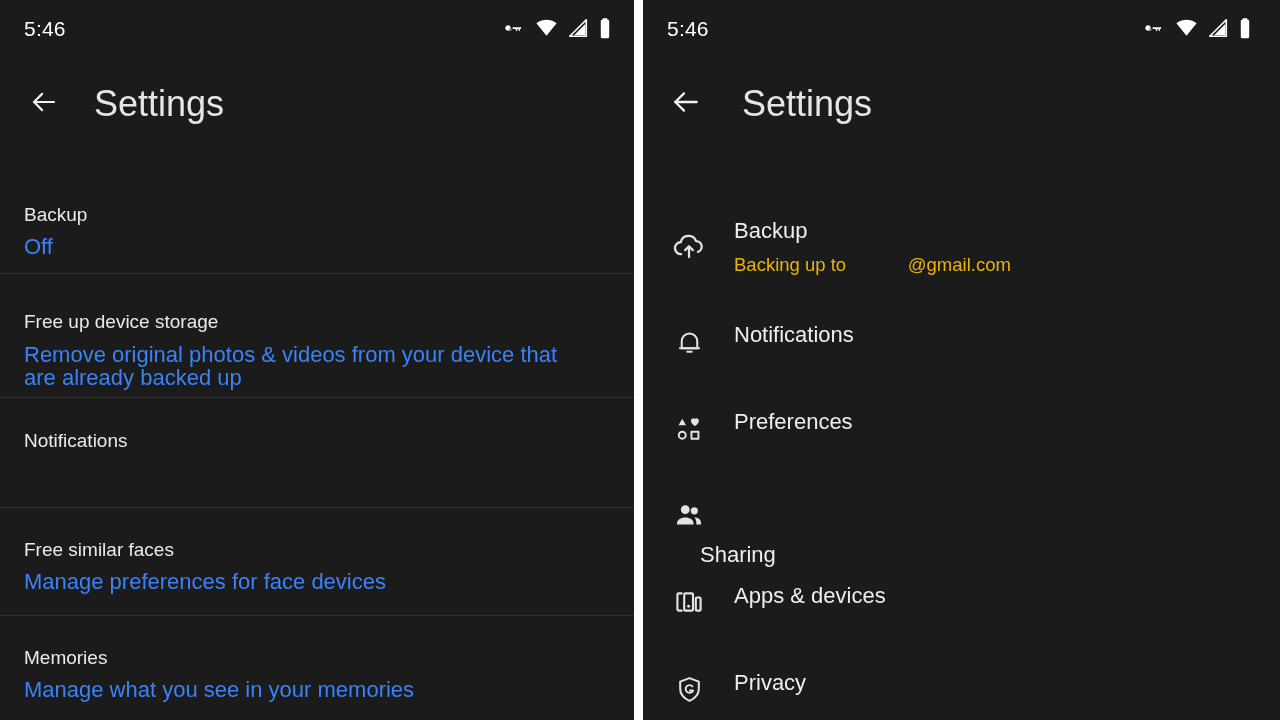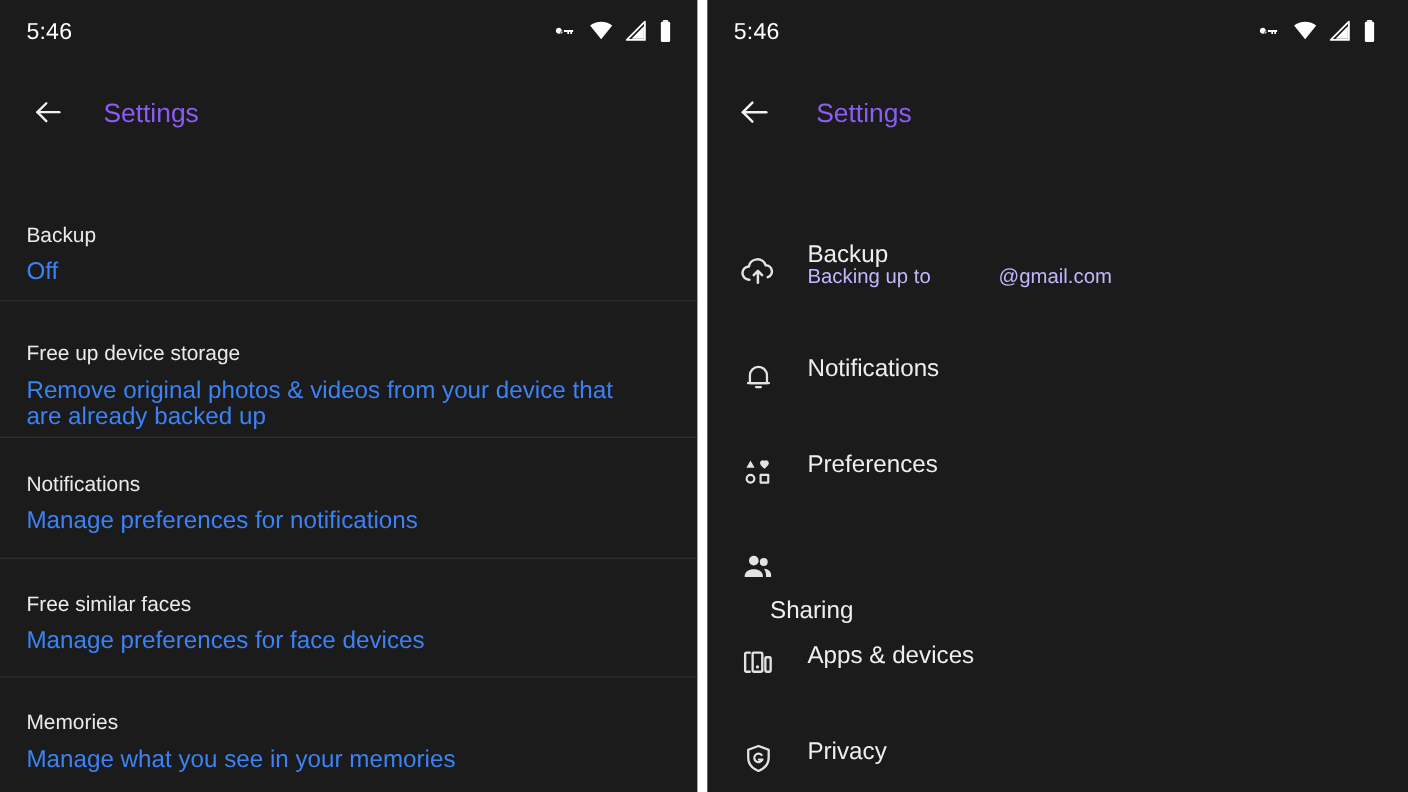--- a/index.html
+++ b/index.html
@@ -68,22 +68,22 @@
   .appbar.right-ab { padding-left: 670px; margin-left: -645px; }
   .back-btn {
     width: 36px;
     height: 36px;
     display: flex;
     align-items: center;
     justify-content: center;
     flex: 0 0 auto;
   }
   .appbar-title {
-    color: #8b5cf6;
-    font-size: 24px;
+    color: #e5e5e5;
+    font-size: 36px;
     line-height: 1;
     font-weight: 400;
   }
   .left-ab .appbar-title  { margin-left: 32px; }
   .right-ab .appbar-title { margin-left: 38px; }
 
   
   .left-list {
     position: absolute;
     left: 0;
@@ -148,23 +148,24 @@
     margin-left: 28px;
     padding-top: 12px;
   }
   .right-row .r-title {
     color: #eceff1;
     font-size: 22px;
     line-height: 1;
     font-weight: 400;
   }
   .right-row .r-sub {
-    color: #c4b5fd;
+    color: #eab308;
     font-size: 18.5px;
     line-height: 1;
+    margin-top: 14px;
     white-space: pre;
   }
   .rr-backup { height: 106px; }
   .rr-backup .r-icon { margin-top: 22px; }
   .rr-backup .r-text { padding-top: 14px; }
   .rr-notif    { height: 87px; }
   .rr-prefs    { height: 87px; }
   .rr-sharing  { height: 87px; flex-direction: column; }
   .rr-apps     { height: 87px; }
   .rr-privacy  { height: 87px; }
@@ -224,21 +225,20 @@
         <div class="row-sub">Off</div>
       </div>
 
       <div class="left-row lr-storage">
         <div class="row-title">Free up device storage</div>
         <div class="row-sub">Remove original photos &amp; videos from your device that are already backed up</div>
       </div>
 
       <div class="left-row lr-notif">
         <div class="row-title">Notifications</div>
-        <div class="row-sub">Manage preferences for notifications</div>
       </div>
 
       <div class="left-row lr-faces">
         <div class="row-title">Free similar faces</div>
         <div class="row-sub">Manage preferences for face devices</div>
       </div>
 
       <div class="left-row lr-mem">
         <div class="row-title">Memories</div>
         <div class="row-sub">Manage what you see in your memories</div>

